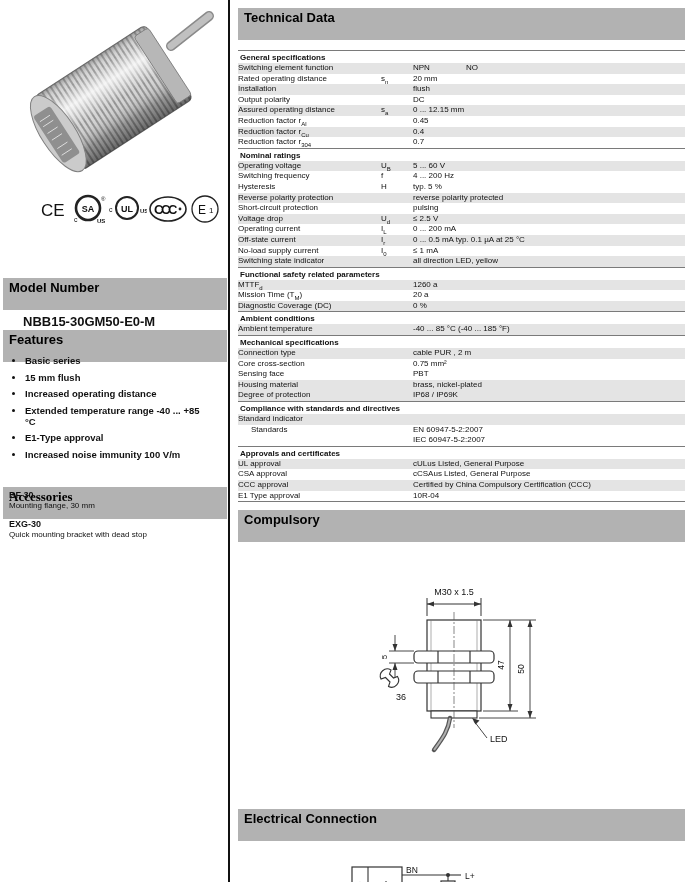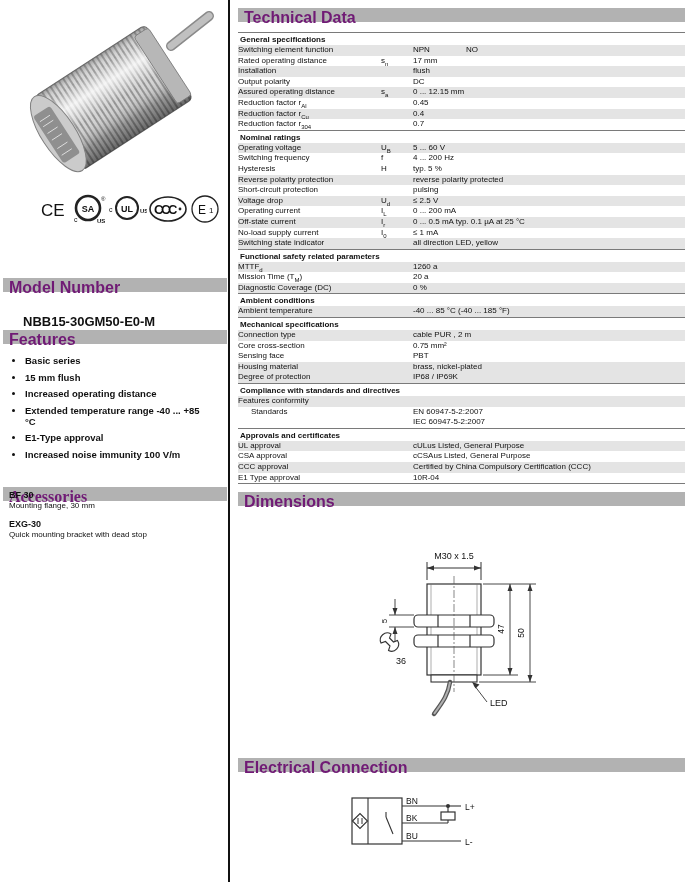--- a/index.html
+++ b/index.html
@@ -2,22 +2,22 @@
 <html><head>
 <meta charset="utf-8">
 <style>
   * { margin:0; padding:0; box-sizing:border-box; }
   body { background:#fff; }
   .page { position:relative; width:689px; height:882px; background:#fff;
           font-family:"Liberation Sans","DejaVu Sans",sans-serif; color:#111; overflow:hidden; }
   .divider { position:absolute; left:228px; top:0; width:2px; height:882px; background:#111; }
 
   
-  .bar { background:#b2b2b2; font-weight:bold; font-size:16px; line-height:19px; height:14px;
-         padding-left:6px; color:#701a75; }
+  .bar { background:#b2b2b2; font-weight:bold; font-size:13px; line-height:19px; height:32px;
+         padding-left:6px; color:#000000; }
 
   
   .left-col { position:absolute; left:3px; top:0; width:224px; height:882px; }
   .photo { position:absolute; top:6px; left:8px; }
   .logos { position:absolute; top:190px; left:36px; width:182px; height:38px;
            display:flex; justify-content:space-between; align-items:center; }
   .model-bar { position:absolute; top:278px; width:224px; }
   .model-value { position:absolute; top:314px; left:6px; font-size:13px; font-weight:bold;margin-left:14px; }
   .features-bar { position:absolute; top:330px; width:224px; }
   .features-list { position:absolute; top:355px; left:8px; width:190px; list-style:disc; padding-left:14px; }
@@ -36,21 +36,21 @@
   .row { display:flex; align-items:flex-start; min-height:10.6px;
          font-size:8px; line-height:10.6px; }
   .row.shaded { background:#e4e4e4; }
   .c-label { width:143px; flex:none; }
   .c-label.indent { padding-left:13px; }
   .c-sym { width:32px; flex:none; }
   .c-val { flex:1; }
   .v1 { display:inline-block; width:53px; }
   sub { font-size:6px; line-height:1; }
   .dim-bar { margin-top:8px; }
-  .elec-bar { margin-top:2px; }
+  .elec-bar { margin-top:17px; }
   svg text { font-family:"Liberation Sans","DejaVu Sans",sans-serif; fill:#111; }
 </style>
 </head>
 <body>
 
 <div class="page">
 
   <div class="left-col">
 
     <svg class="photo" width="204" height="180" viewBox="0 0 204 180">
@@ -149,21 +149,21 @@
     <div id="tech-table">
         <div class="sec-head">General specifications</div>
         <div class="row shaded">
           <div class="c-label"><span>Switching element function</span></div>
           <div class="c-sym"></div>
           <div class="c-val"><span class="v1">NPN</span><span>NO</span></div>
         </div>
         <div class="row">
           <div class="c-label"><span>Rated operating distance</span></div>
           <div class="c-sym"><span>s</span><sub>n</sub></div>
-          <div class="c-val">17 mm</div>
+          <div class="c-val">20 mm</div>
         </div>
         <div class="row shaded">
           <div class="c-label"><span>Installation</span></div>
           <div class="c-sym"></div>
           <div class="c-val">flush</div>
         </div>
         <div class="row">
           <div class="c-label"><span>Output polarity</span></div>
           <div class="c-sym"></div>
           <div class="c-val">DC</div>
@@ -282,21 +282,21 @@
           <div class="c-sym"></div>
           <div class="c-val">brass, nickel-plated</div>
         </div>
         <div class="row shaded">
           <div class="c-label"><span>Degree of protection</span></div>
           <div class="c-sym"></div>
           <div class="c-val">IP68 / IP69K</div>
         </div>
         <div class="sec-head">Compliance with standards and directives</div>
         <div class="row shaded">
-          <div class="c-label"><span>Features conformity</span></div>
+          <div class="c-label"><span>Standard indicator</span></div>
           <div class="c-sym"></div>
           <div class="c-val"></div>
         </div>
         <div class="row">
           <div class="c-label indent"><span>Standards</span></div>
           <div class="c-sym"></div>
           <div class="c-val">
             <div>EN 60947-5-2:2007</div>
             <div>IEC 60947-5-2:2007</div>
           </div>
@@ -317,21 +317,21 @@
           <div class="c-sym"></div>
           <div class="c-val">Certified by China Compulsory Certification (CCC)</div>
         </div>
         <div class="row">
           <div class="c-label"><span>E1 Type approval</span></div>
           <div class="c-sym"></div>
           <div class="c-val">10R-04</div>
         </div>
       </div>
 
-    <div class="bar dim-bar">Dimensions</div>
+    <div class="bar dim-bar">Compulsory</div>
 
     
     <svg width="447" height="246" viewBox="0 0 447 246">
       <g stroke="#333" stroke-width="1" fill="none">
 
         <line x1="189" y1="74" x2="189" y2="56"></line>
         <line x1="243" y1="74" x2="243" y2="56"></line>
         <line x1="189" y1="62" x2="243" y2="62"></line>
       </g>
       <polygon points="189,62 196,59.5 196,64.5" fill="#333"></polygon>

